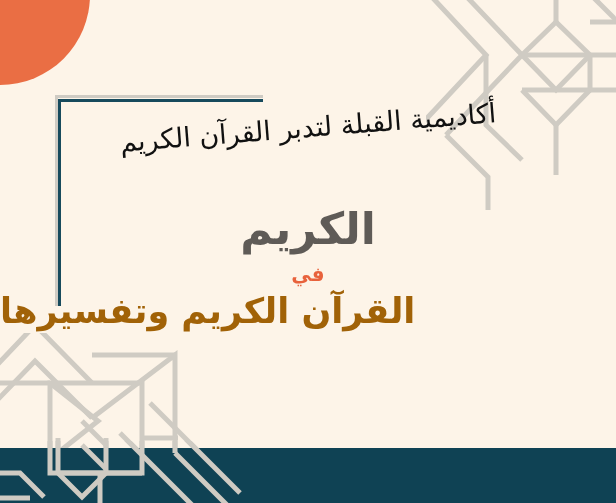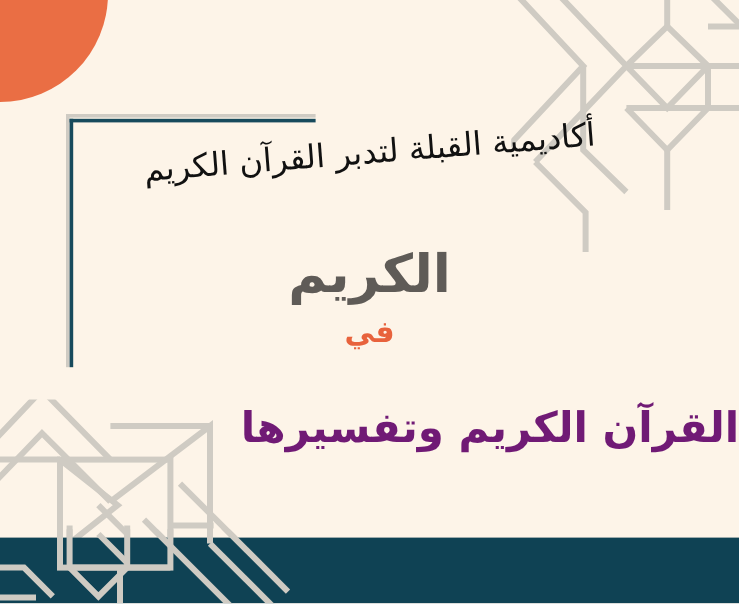--- a/index.html
+++ b/index.html
@@ -121,38 +121,37 @@
     direction: rtl;
     letter-spacing: 1px;
   }
 
   .mid-word {
     position: absolute;
     left: 0;
     right: 0;
     top: 262px;
     text-align: center;
-    font-size: 25px;
+    font-size: 20px;
     font-weight: bold;
     color: #e8623c;
     direction: rtl;
   }
 
   .sub-title {
     position: absolute;
     left: 0;
     right: 0;
     top: 291px;
-    text-align: right;
+    text-align: left;
     font-size: 35px;
     font-weight: bold;
-    color: #701a75;
+    color: #a16207;
     direction: rtl;
     letter-spacing: 0px;
-    margin-top: 46px;
   }
 </style>
 </head>
 <body>
 
 <div id="poster">
 
   <div class="bg-base"></div>
 
   <div class="orange-corner"></div>

